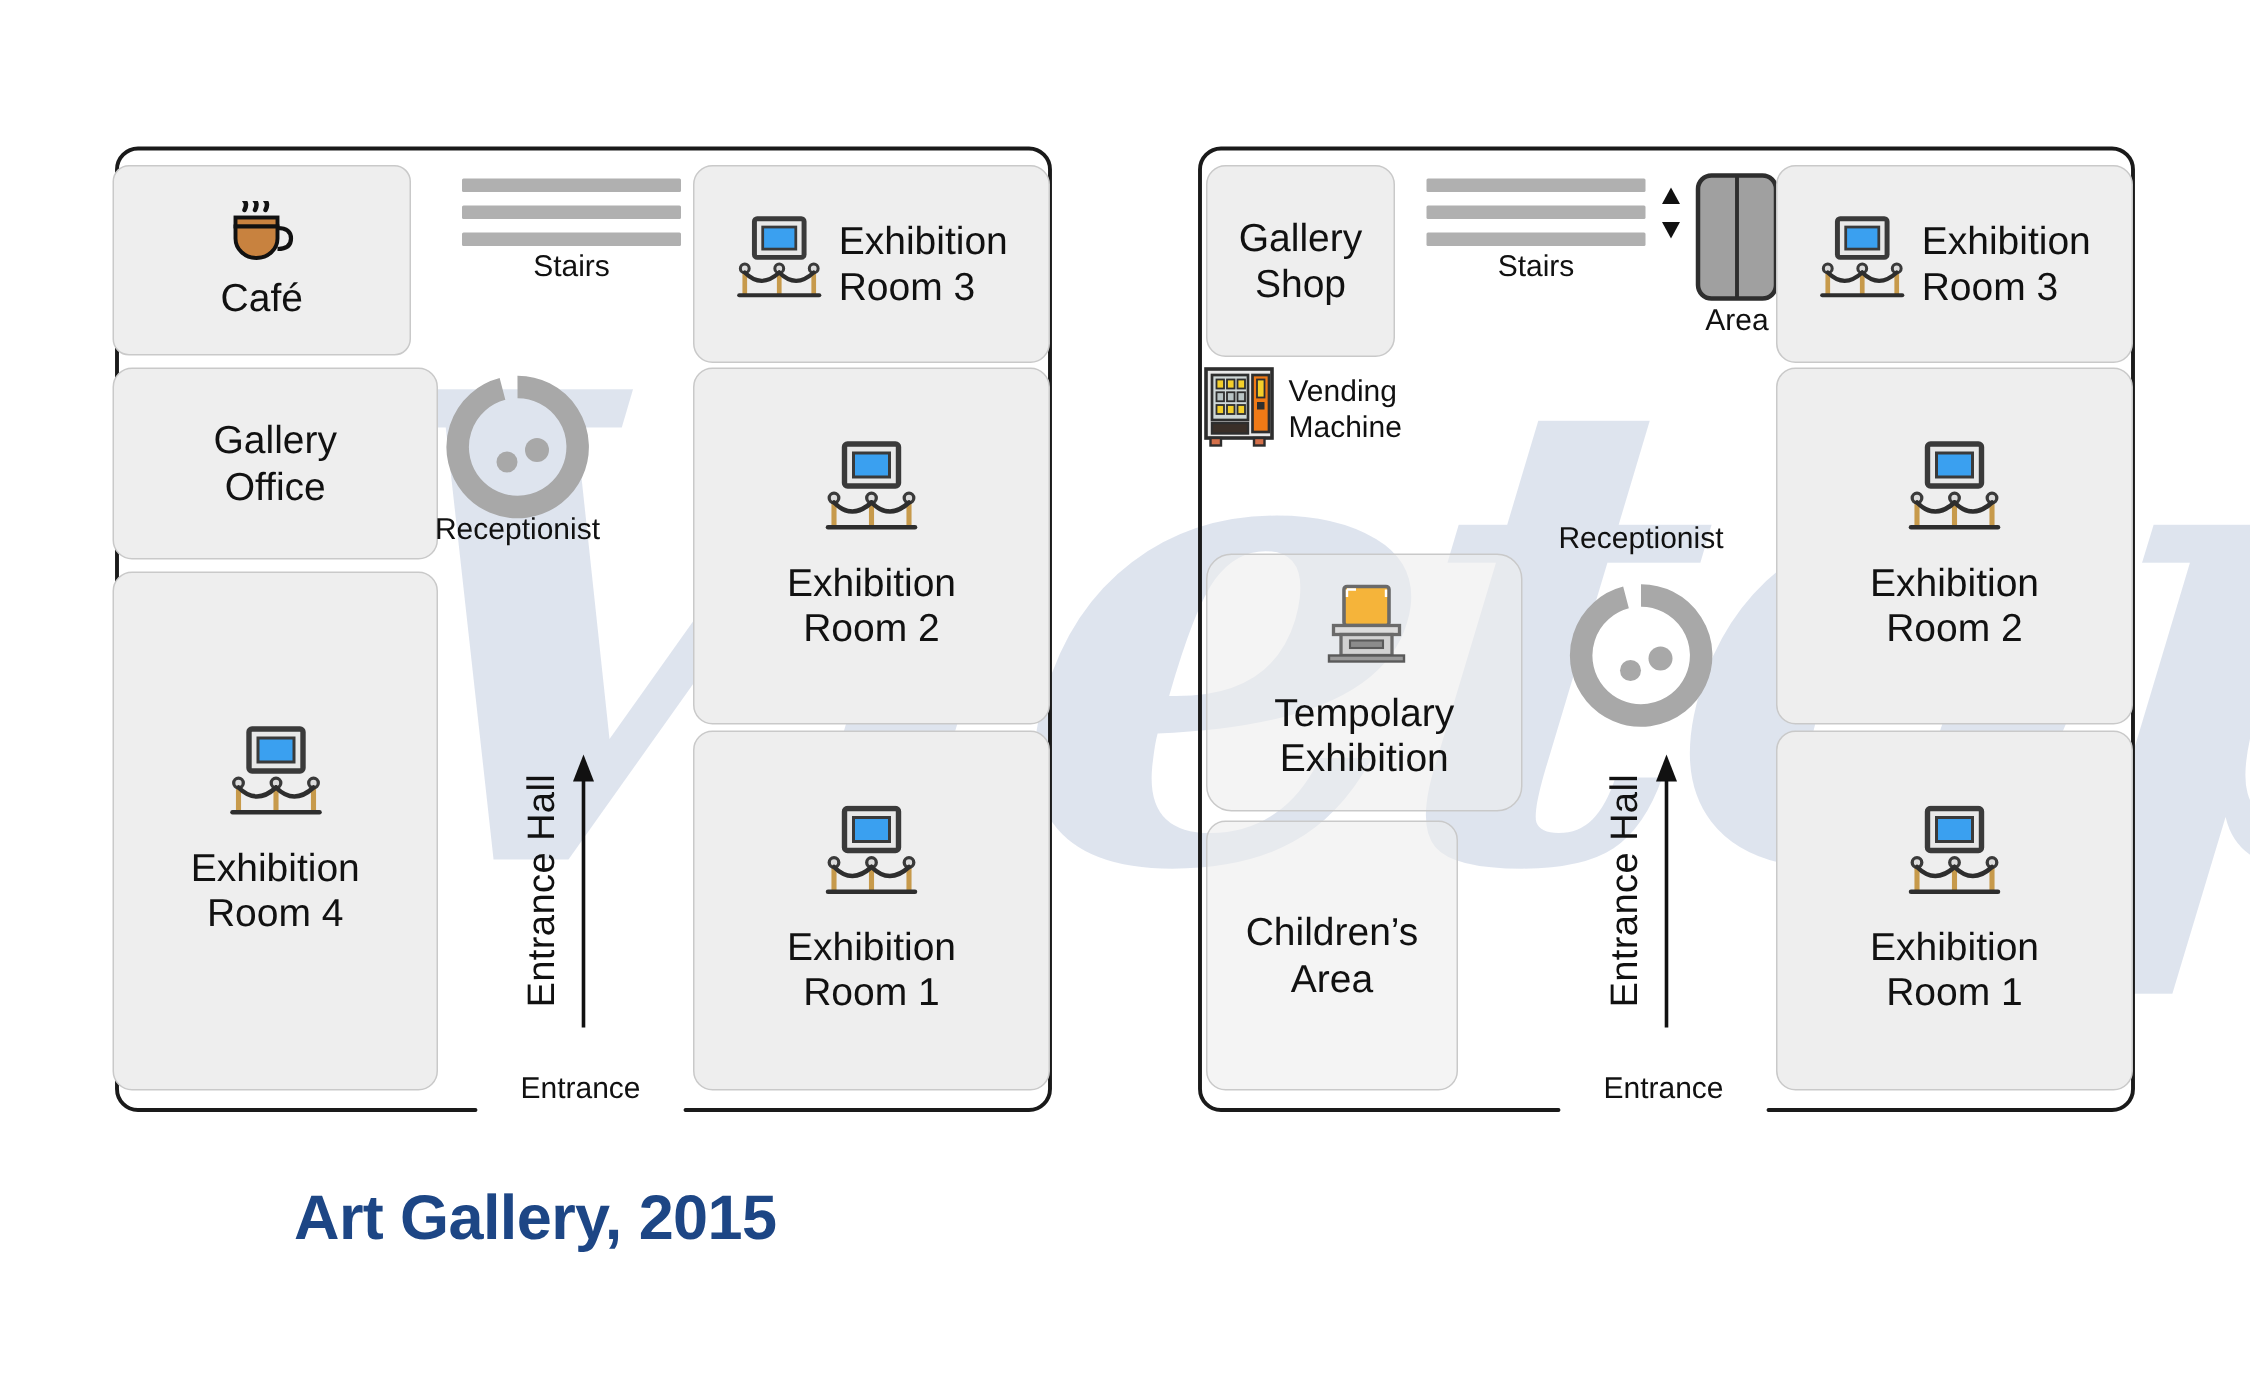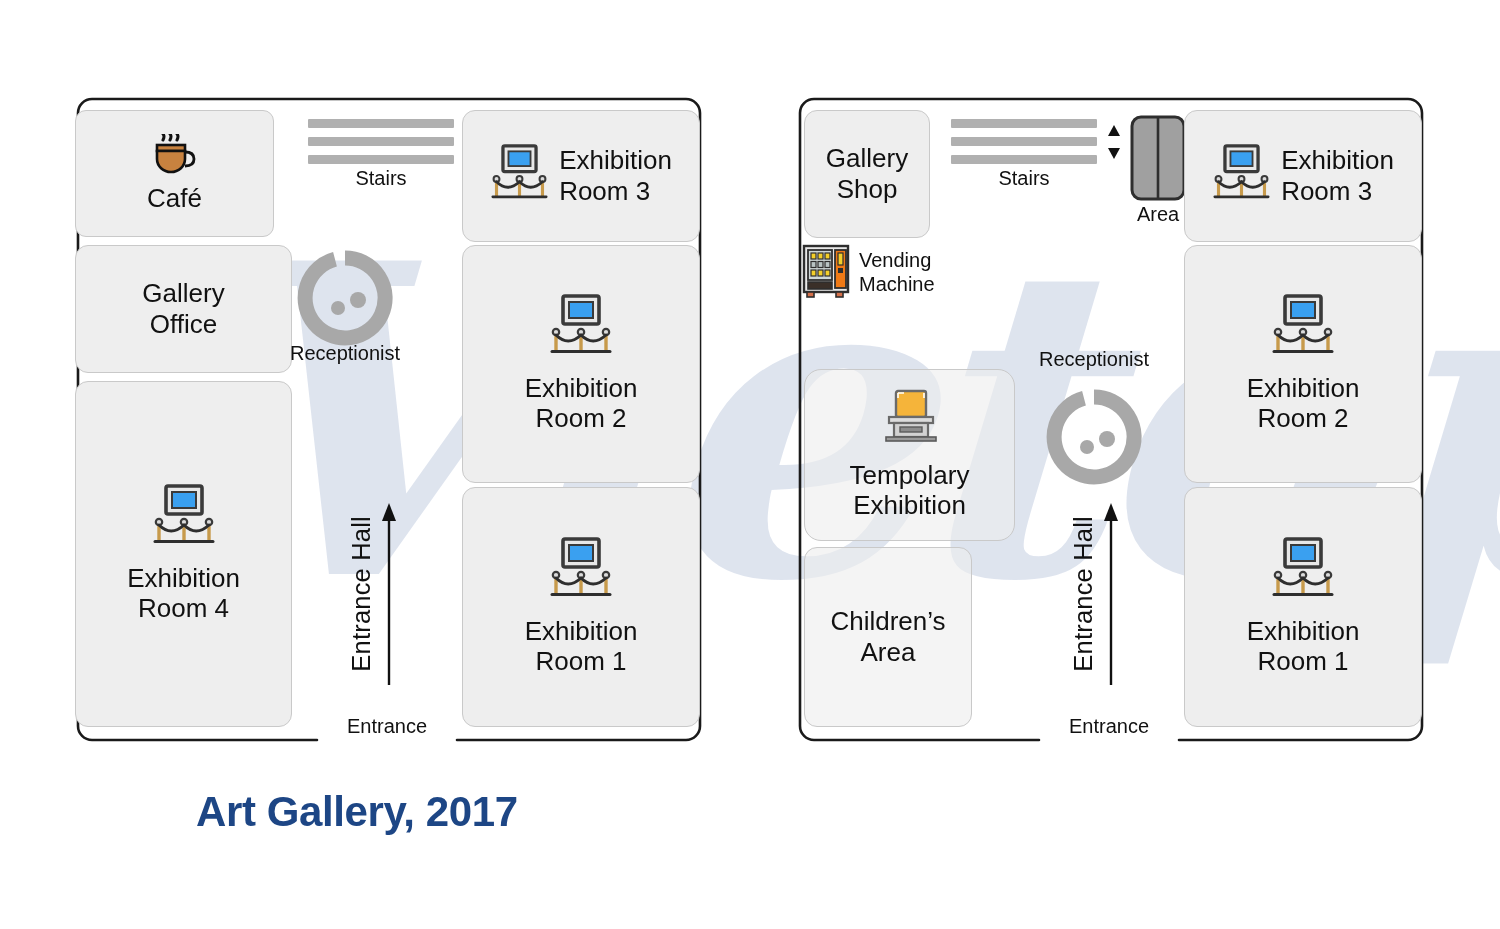--- a/index.html
+++ b/index.html
@@ -481,15 +481,15 @@
               <path d="M32 41 q12 12 25 0"></path>
           </g>
           <line x1="3" y1="57.5" x2="61" y2="57.5" stroke="#2e2e2e" stroke-width="3" stroke-linecap="round"></line>
         </svg>
       </span>
       <span class="label">Exhibition
 Room 1</span>
     </div>
   </div>
 
-  <div class="caption left">Art Gallery, 2017</div>
+  <div class="caption left">Art Gallery, 2015</div>
 
 </div>
 
 </body></html>

